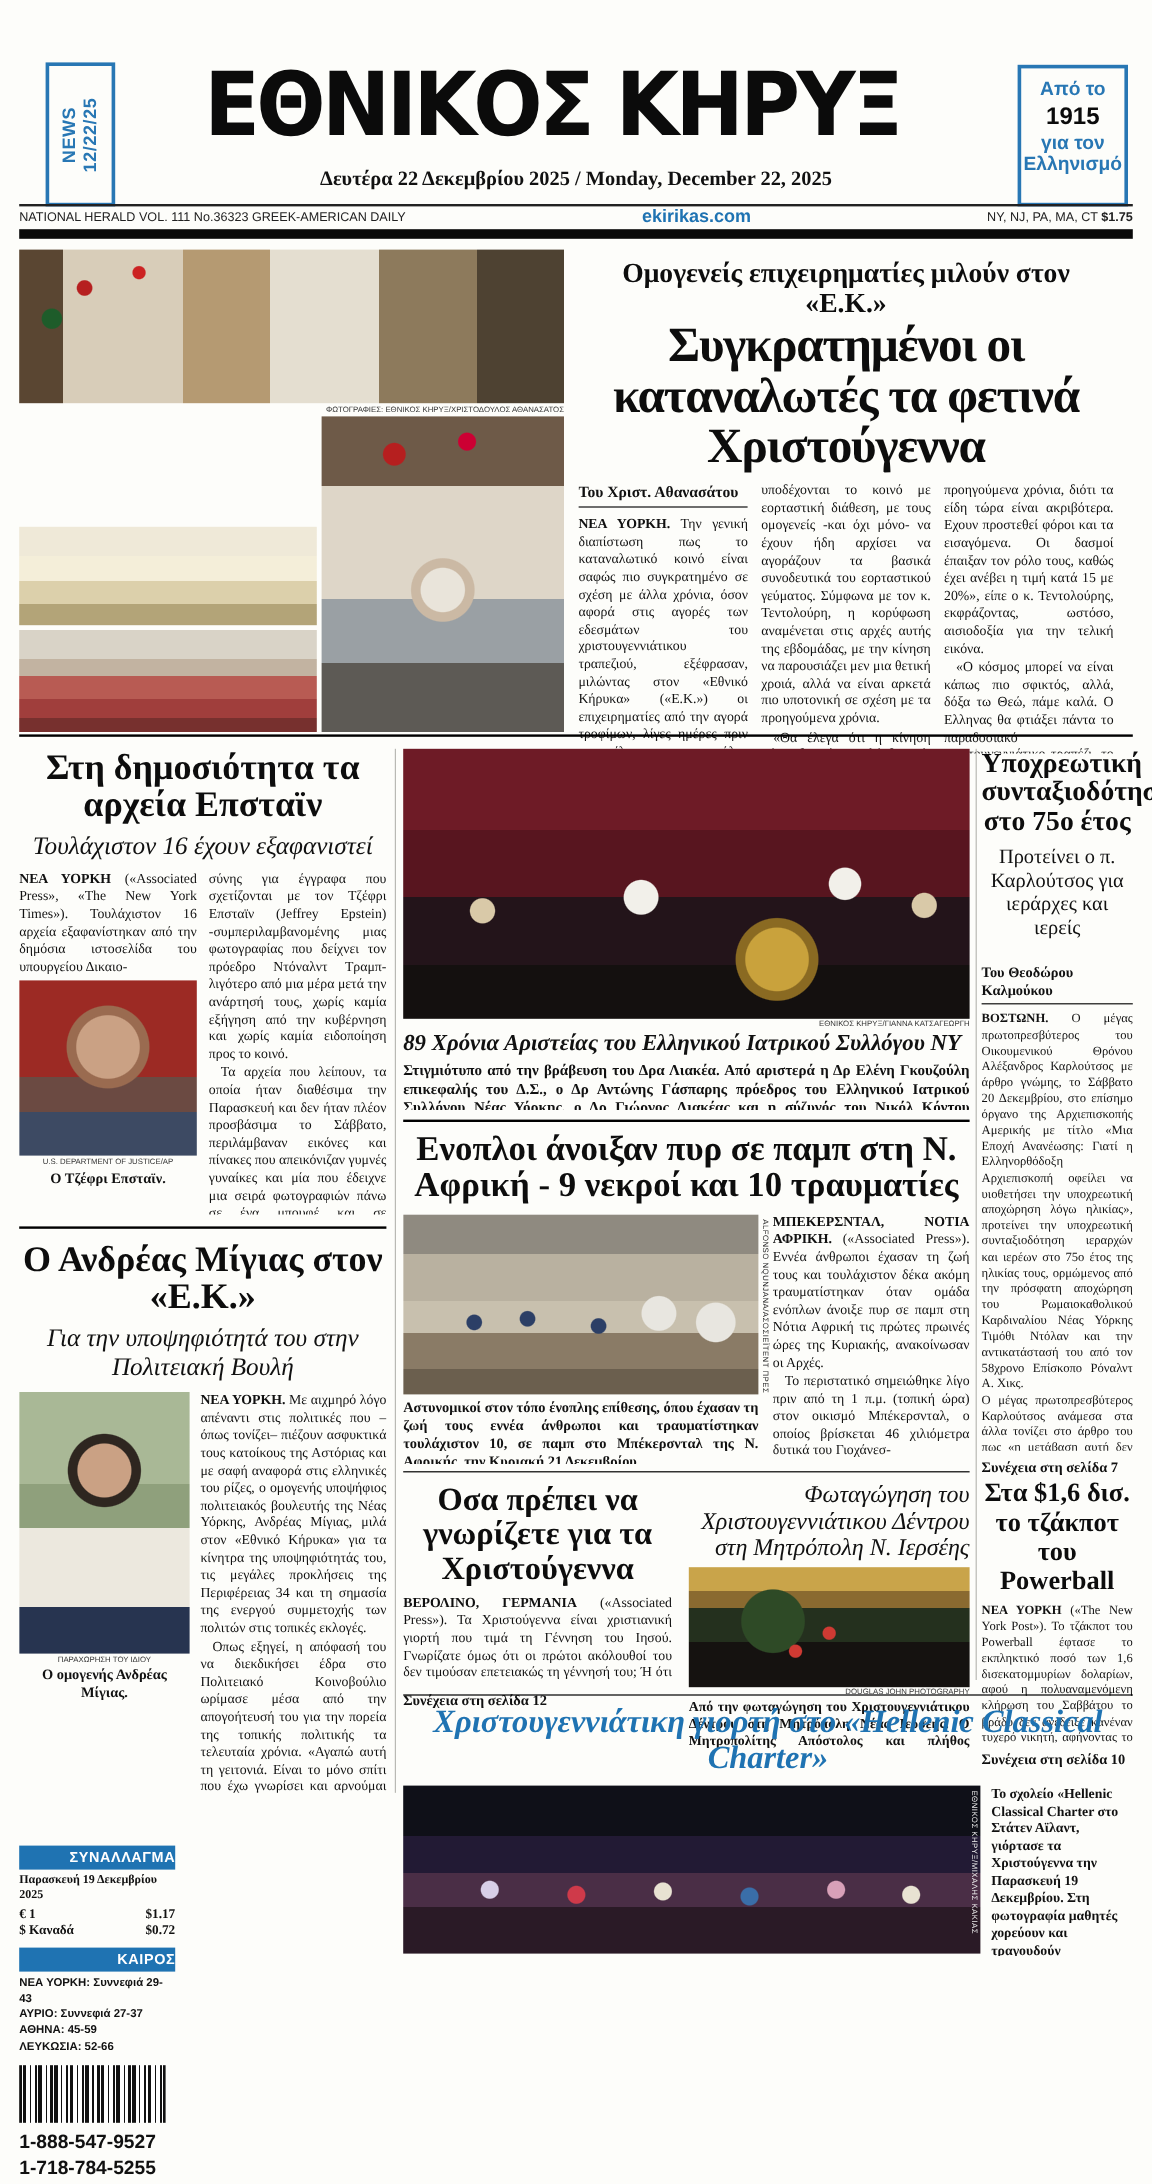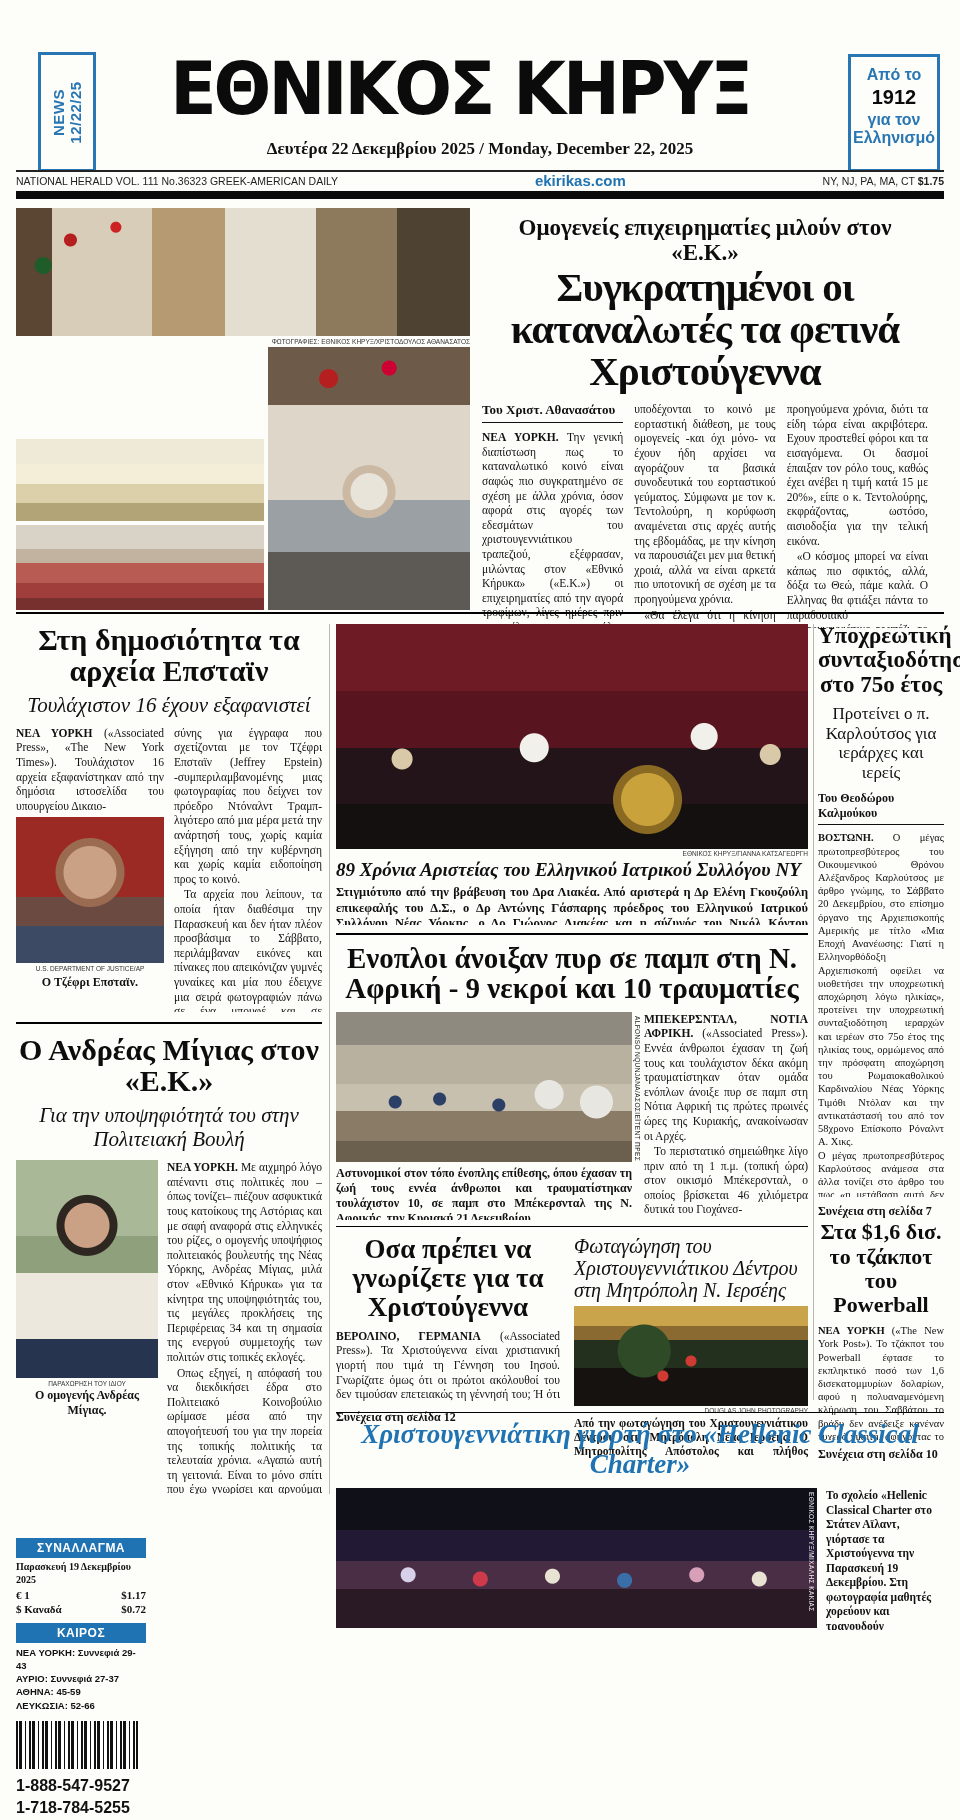--- a/index.html
+++ b/index.html
@@ -128,41 +128,41 @@
   .sa-left{width:296px;flex:none;position:relative}
   .sa-ph{height:150px}
   .sa-cap{font-weight:bold;font-size:12px;line-height:1.25;text-align:justify;margin-top:4px}
   .sa-txt{flex:1;overflow:hidden}
   .crule2{height:1.5px;background:#000;margin:6px 0 8px}
   .band{display:flex;gap:14px}
   .xmas{width:224px;flex:none}
   .xm-h{font-size:27px;line-height:1.07}
   .xm-body{margin-top:7px;height:74px;overflow:hidden}
   .nj{flex:1}
-  .nj-h{font-style:italic;font-size:20px;line-height:1.1;text-align:left}
+  .nj-h{font-style:italic;font-size:20px;line-height:1.1;text-align:right}
   .nj-ph{height:100px;margin-top:5px}
   .nj-cred{text-align:right;font:6.5px "Liberation Sans",sans-serif;color:#333;margin-top:1px}
   .nj-cap{font-weight:bold;font-size:11.5px;line-height:1.22;text-align:justify;margin-top:2px;height:42px;overflow:hidden}
   
   .rightcol{position:absolute;left:818px;top:624px;width:126px}
   .k-h{font-size:23px;line-height:1.06}
   .k-sub{font-size:17px;line-height:1.15;text-align:center;margin-top:7px}
-  .k-by{font:bold 12px "Liberation Serif",serif;border-bottom:1.5px solid #111;padding-bottom:3px;margin:9px 0 6px}
+  .k-by{font:bold 12px "Liberation Serif",serif;border-bottom:1.5px solid #111;padding-bottom:3px;margin:21px 0 6px}
   .k-body{font-size:10.5px;line-height:1.26;text-align:justify;height:366px;overflow:hidden}
   .pw-h{font-size:22px;line-height:1.1;margin-top:1px}
   .pw-body{font-size:10.5px;line-height:1.26;text-align:justify;height:116px;overflow:hidden;margin-top:7px}
   
   .banner{position:absolute;left:336px;top:1412px;width:608px;border-top:1.5px solid #000;padding-top:7px}
   .ban-h{color:#1f73b2;font-style:italic;font-weight:bold;font-size:27px;line-height:1.1;text-align:center}
   .ban-row{display:flex;gap:9px;margin-top:9px}
   .ban-ph{flex:1;height:140px;position:relative}
   .ban-txt{width:118px;flex:none;font-weight:bold;font-size:11.5px;line-height:1.26;height:142px;overflow:hidden}
   
   .sidebar{position:absolute;left:16px;top:1538px;width:130px;font-family:"Liberation Sans",sans-serif}
-  .bluebar{background:#1f73b2;color:#fff;font:bold 12px/20px "Liberation Sans",sans-serif;text-align:center;height:20px;letter-spacing:.5px}
+  .bluebar{background:#1f73b2;color:#fff;font:bold 12px/20px "Liberation Sans",sans-serif;text-align:right;height:20px;letter-spacing:.5px}
   .syn-date{font:bold 10px/1.25 "Liberation Serif",serif;margin:3px 0 2px}
   .syn-row{display:flex;justify-content:space-between;font:bold 11px/1.3 "Liberation Serif",serif}
   .kai-line{font:bold 9.5px/1.4 "Liberation Sans",sans-serif}
   .barcode{margin-top:9px;height:48px;width:122px;background:repeating-linear-gradient(90deg,#111 0 2px,#fff 2px 3px,#111 3px 6px,#fff 6px 9px,#111 9px 10px,#fff 10px 13px)}
   .phone{font:bold 16px/1.25 "Liberation Sans",sans-serif;margin-top:2px}
   .phones{margin-top:7px}
 </style>
 </head>
 <body>
 
@@ -171,21 +171,21 @@
   <div class="news-box">
     <div class="news-rot">
       <span>NEWS</span>
       <span>12/22/25</span>
     </div>
   </div>
   <div class="mast-title">ΕΘΝΙΚΟΣ ΚΗΡΥΞ</div>
   <div class="dateline">Δευτέρα 22 Δεκεμβρίου 2025 / Monday, December 22, 2025</div>
   <div class="since-box">
     <span class="b1">Από το</span>
-    <span class="b2">1912</span>
+    <span class="b2">1915</span>
     <span class="b1">για τον</span>
     <span class="b1">Ελληνισμό</span>
   </div>
   <div class="infobar">
     <span>NATIONAL HERALD VOL. 111  No.36323  GREEK-AMERICAN DAILY</span>
     <span class="site">ekirikas.com</span>
     <span>
       <span>NY, NJ, PA, MA, CT</span>
       <b>$1.75</b>
     </span>

